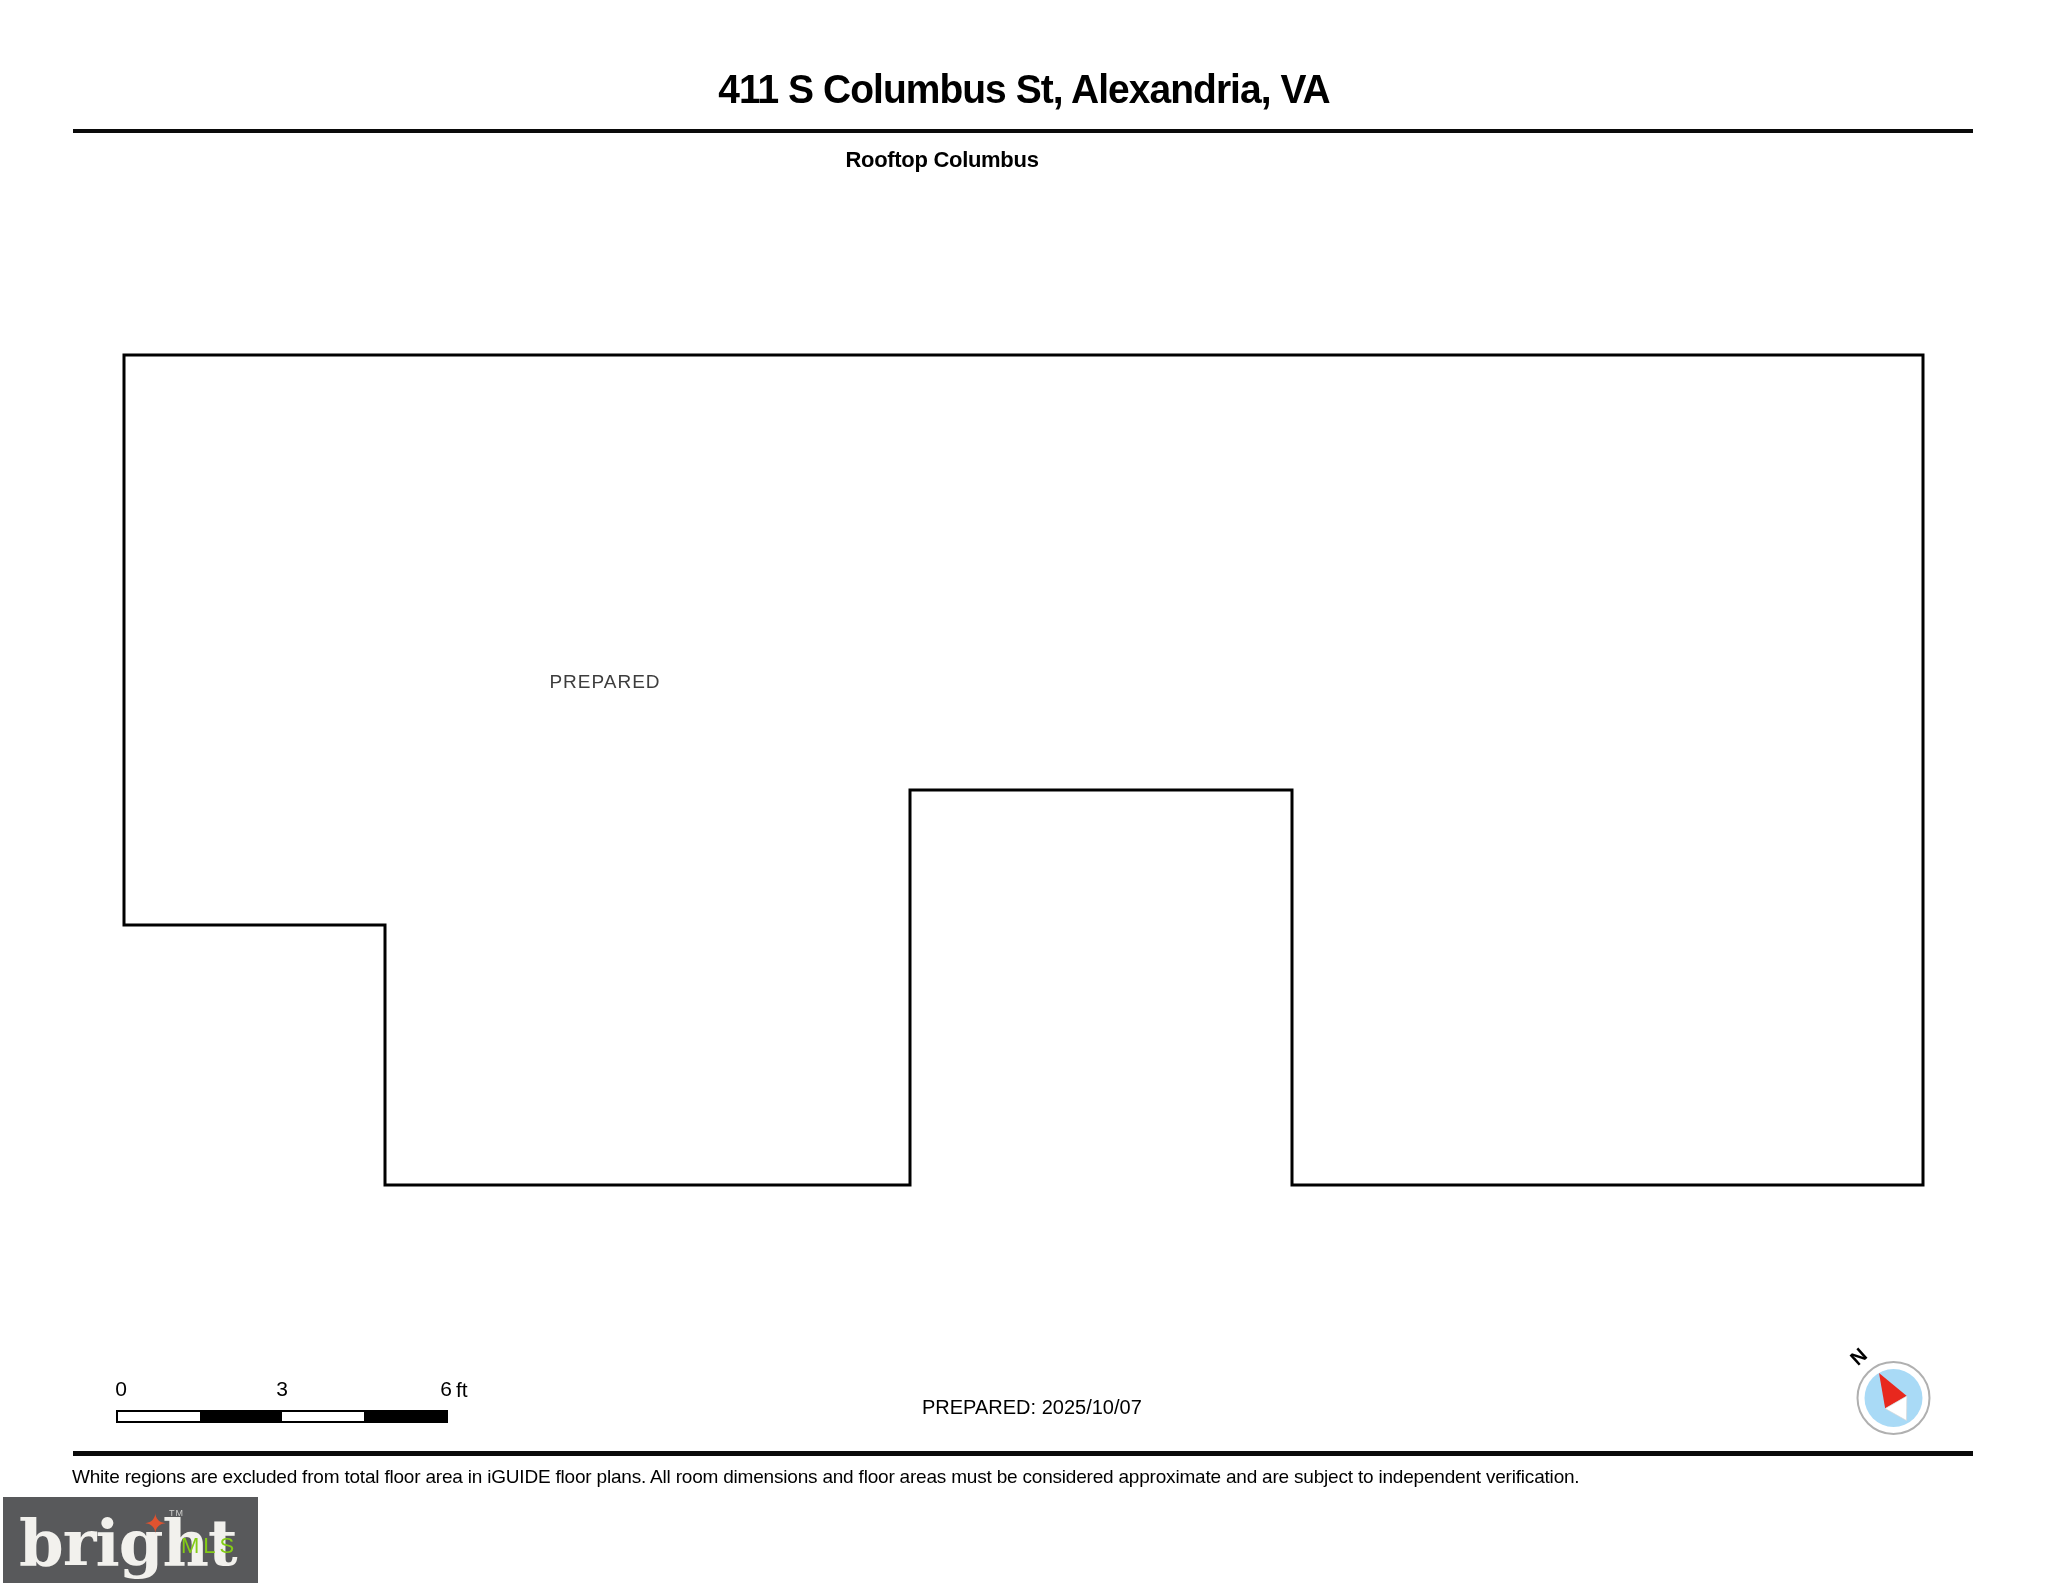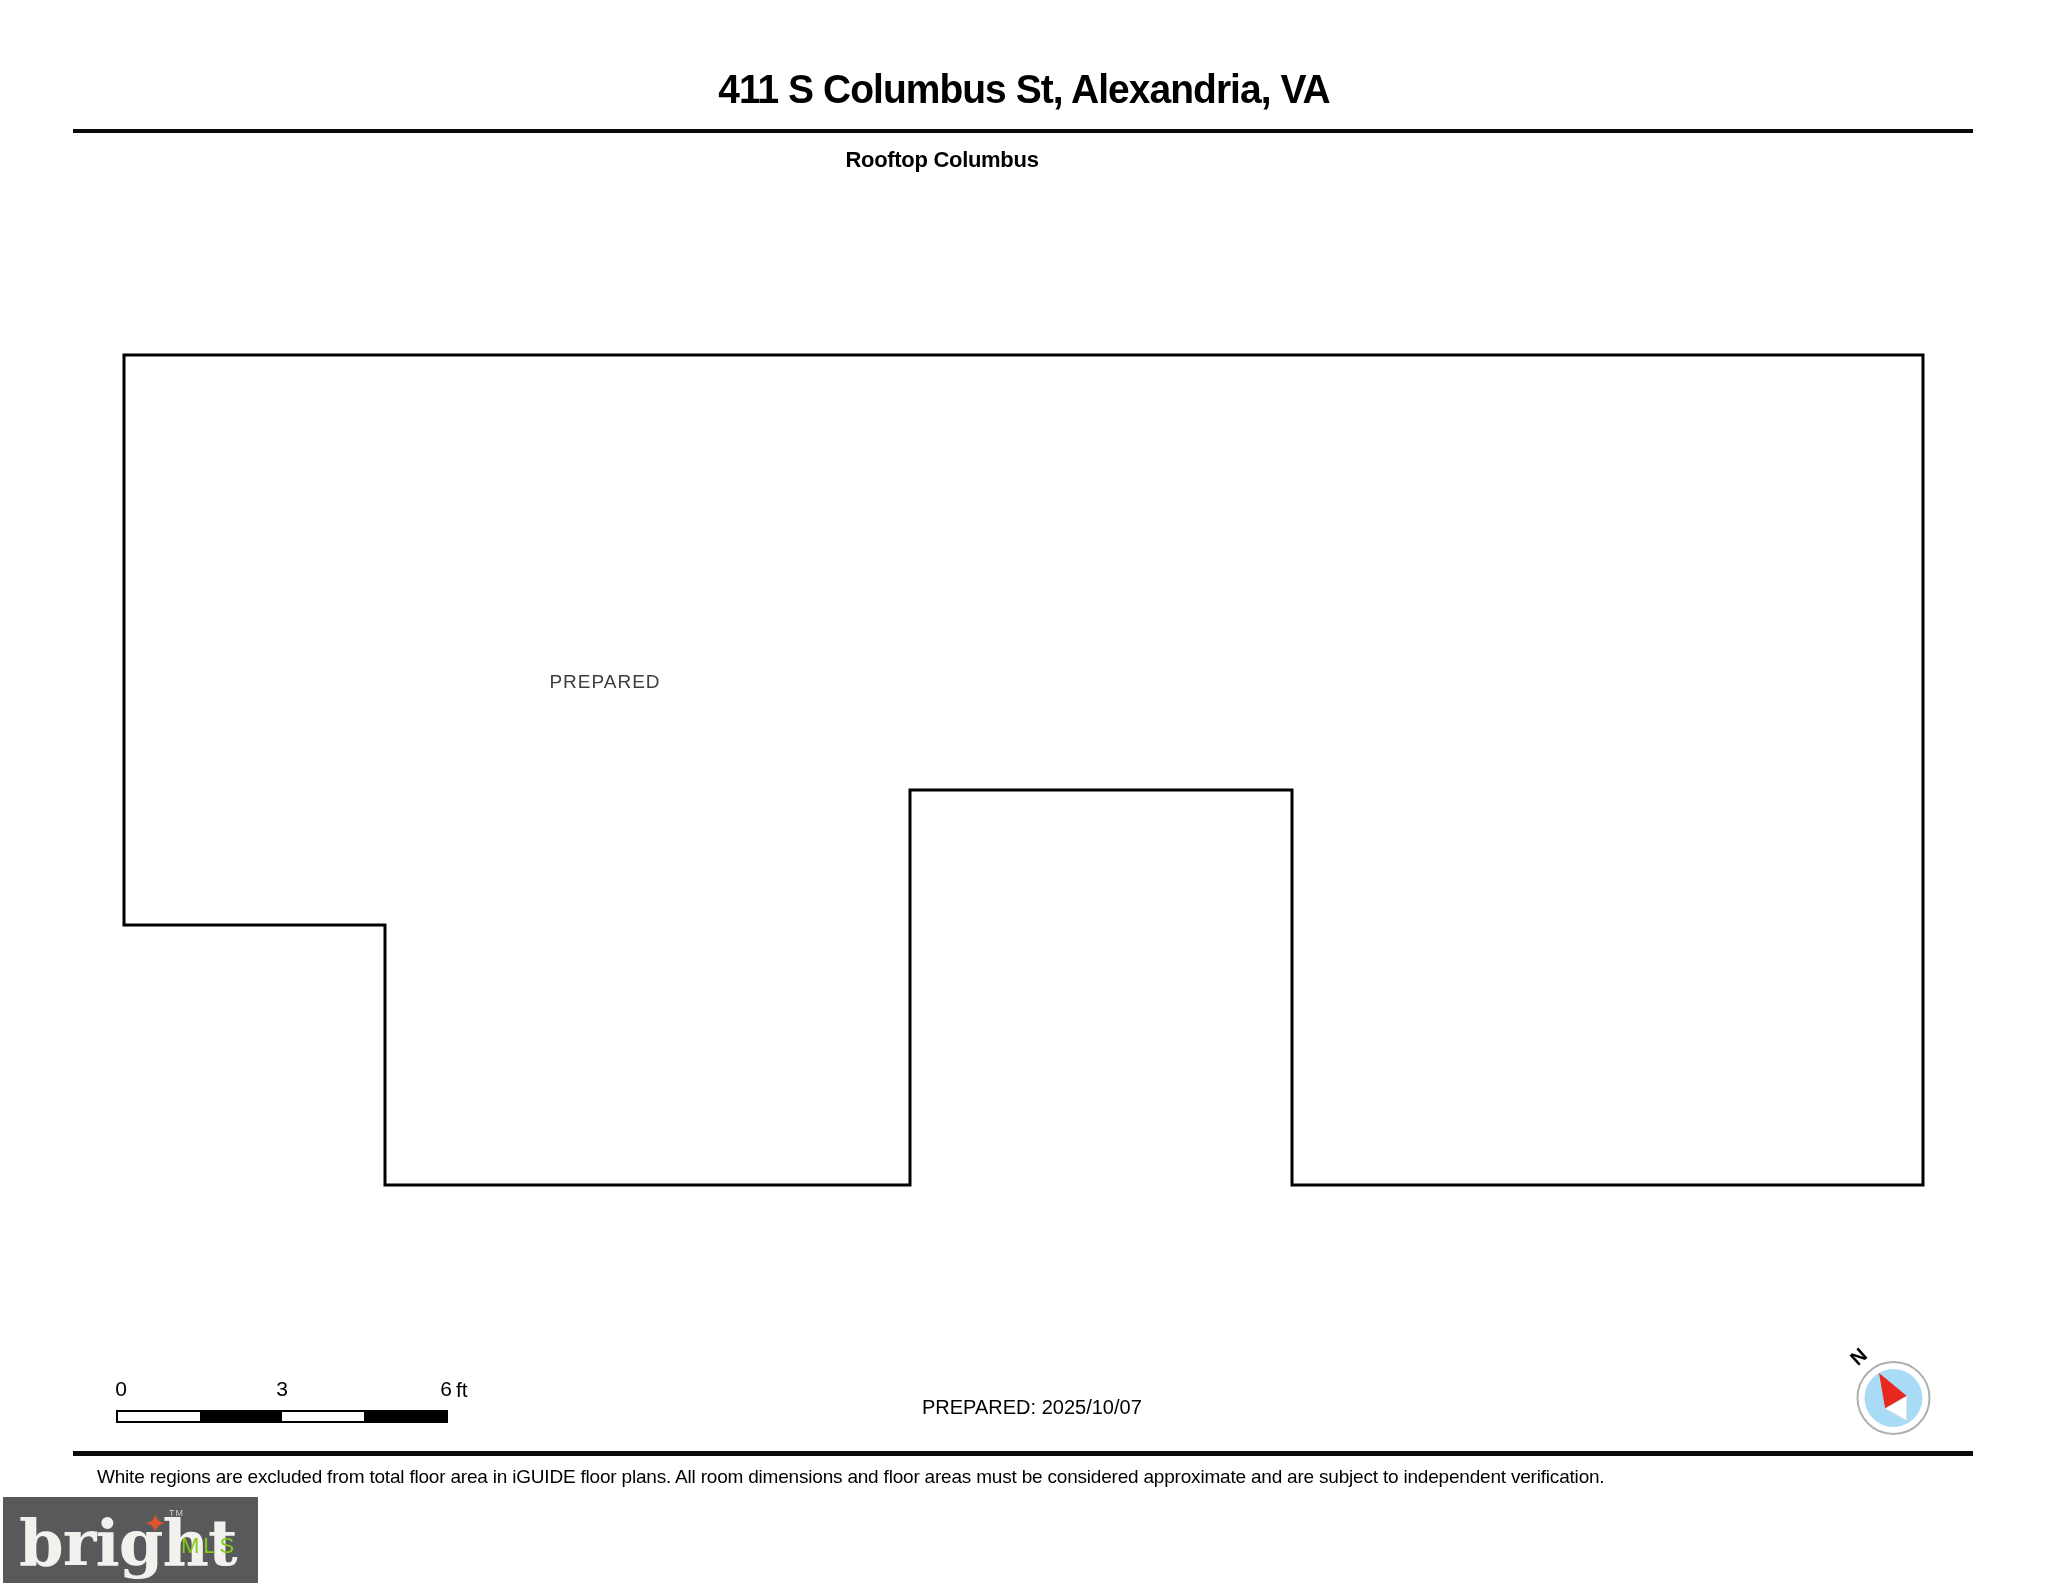--- a/index.html
+++ b/index.html
@@ -52,21 +52,20 @@
   .scale-unit{top:1378px;left:456px;font-size:21px;}
 
   
   .prepared{top:1396px;left:922px;font-size:20px;white-space:nowrap;}
 
   
   .disclaimer{
     top:1466px;left:72px;width:1560px;
     font-size:19px;letter-spacing:-0.2px;
     white-space:nowrap;
-    margin-left:25px;
   }
 
   
   .compass-svg{top:1330px;left:1835px;}
 
   
   .logo-box{
     top:1497px;left:3px;width:255px;height:86px;
     background:#58595b;
   }

